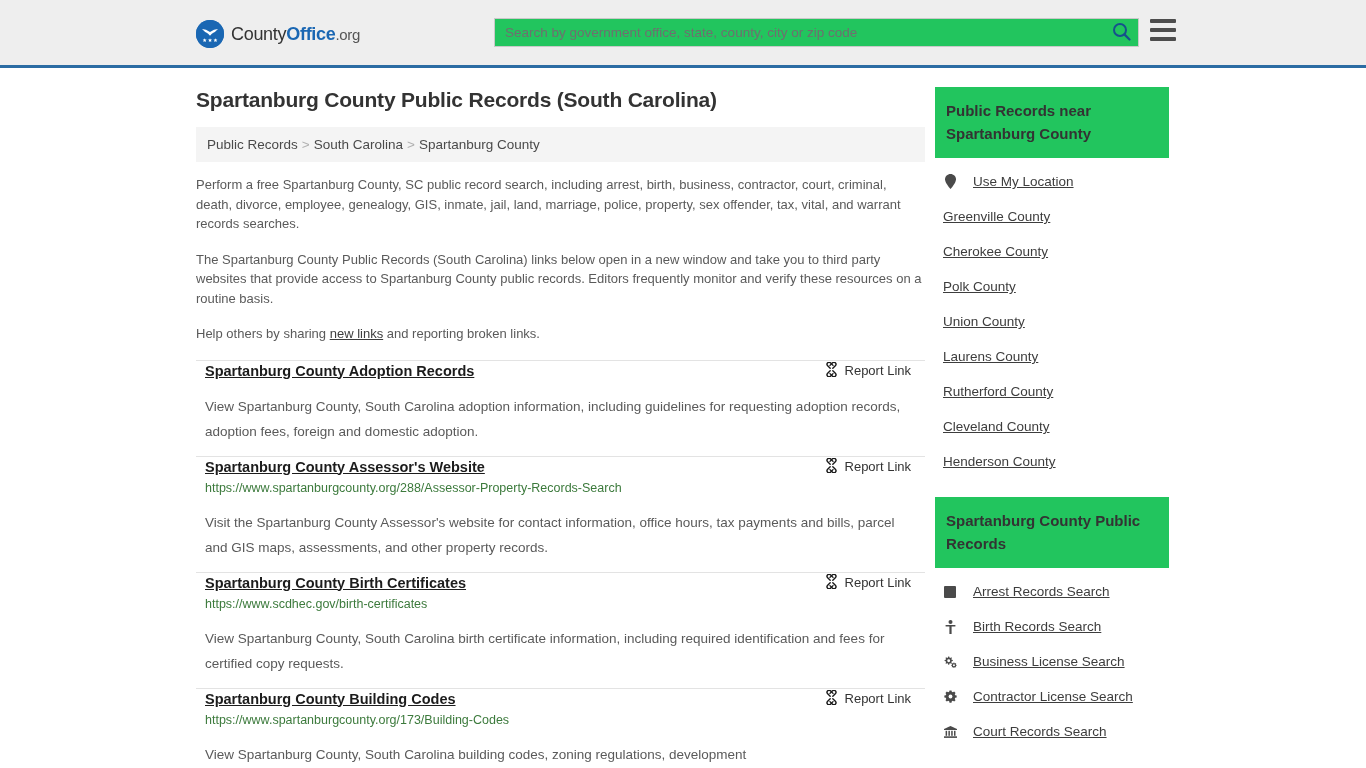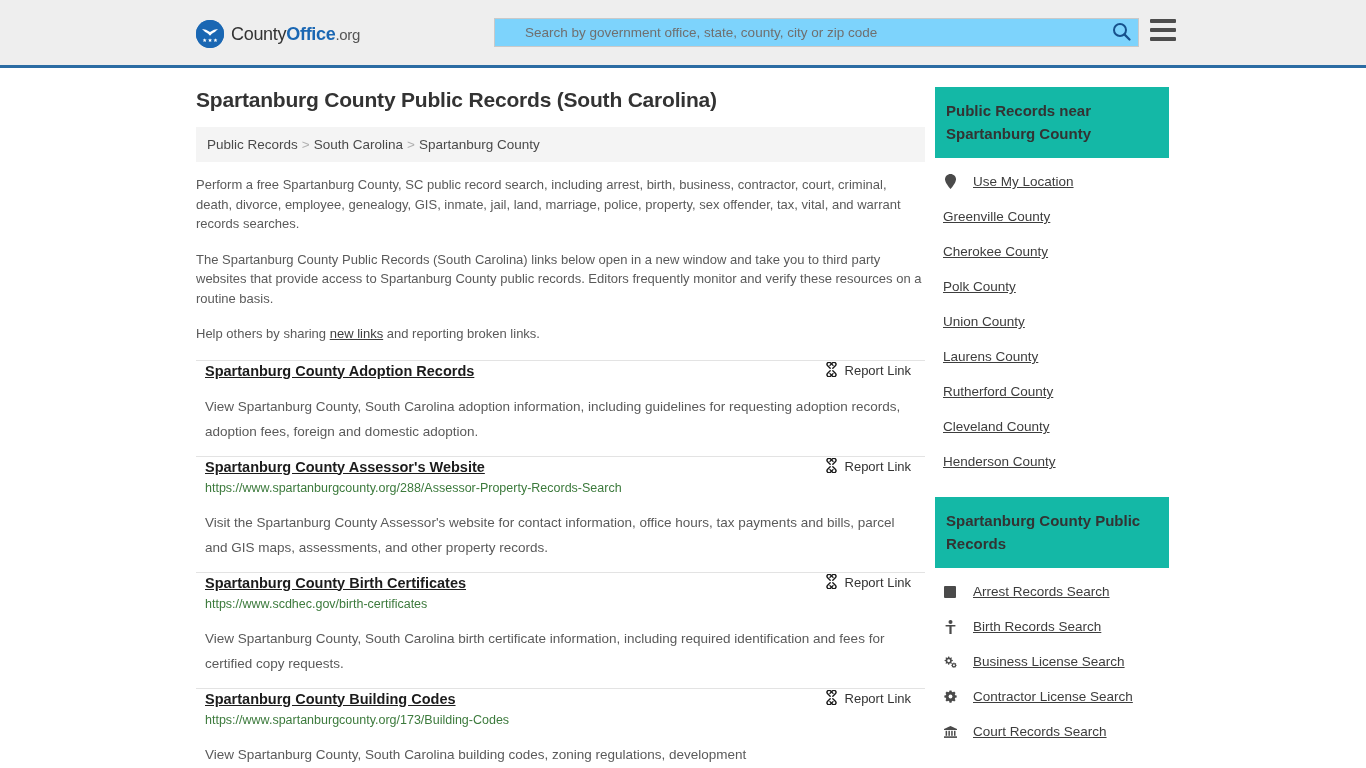--- a/index.html
+++ b/index.html
@@ -47,25 +47,24 @@
   .logo-text .b { color: #1a67b3; font-weight: bold; }
   .logo-text .w { color: #333333; }
   .logo-text .tld { color: #555555; font-size: 15px; }
 
   .search-box {
     position: absolute;
     left: 494px;
     top: 18px;
     width: 645px;
     height: 29px;
-    background: #7dd3fc;
+    background: #22c55e;
     border: 1px solid #c9c9c9;
     display: flex;
     align-items: flex-start;
-    padding-left: 20px;
   }
   .search-input {
     flex: 1 1 auto;
     border: 0;
     outline: none;
     height: 100%;
     padding: 0 10px;
     font-size: 13.5px;
     color: #555555;
     font-family: "Liberation Sans", sans-serif;
@@ -181,21 +180,21 @@
     font-size: 13.5px;
     line-height: 25px;
     color: #5a5a5a;
     margin-top: 14px;
     max-width: 710px;
   }
 
   
   .side-block { margin-bottom: 18px; }
   .side-head {
-    background: #14b8a6;
+    background: #22c55e;
     padding: 12px 11px 13px 11px;
     font-size: 15px;
     font-weight: bold;
     line-height: 23px;
     color: #333333;
   }
   .side-list { padding: 6px 0 0 0; margin: 0; list-style: none; }
   .side-list li {
     display: flex;
     align-items: center;

